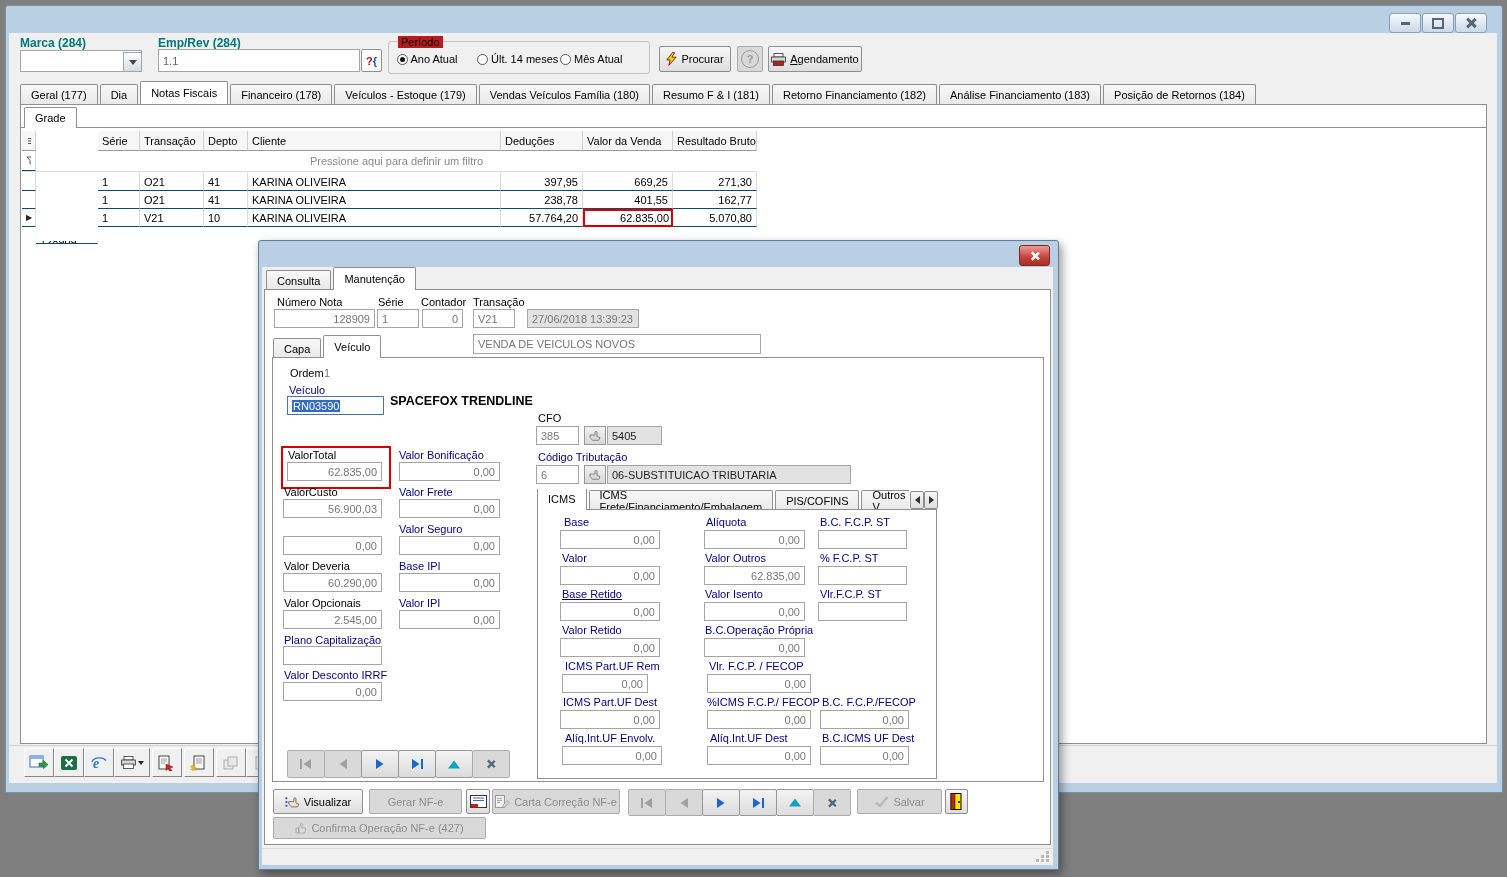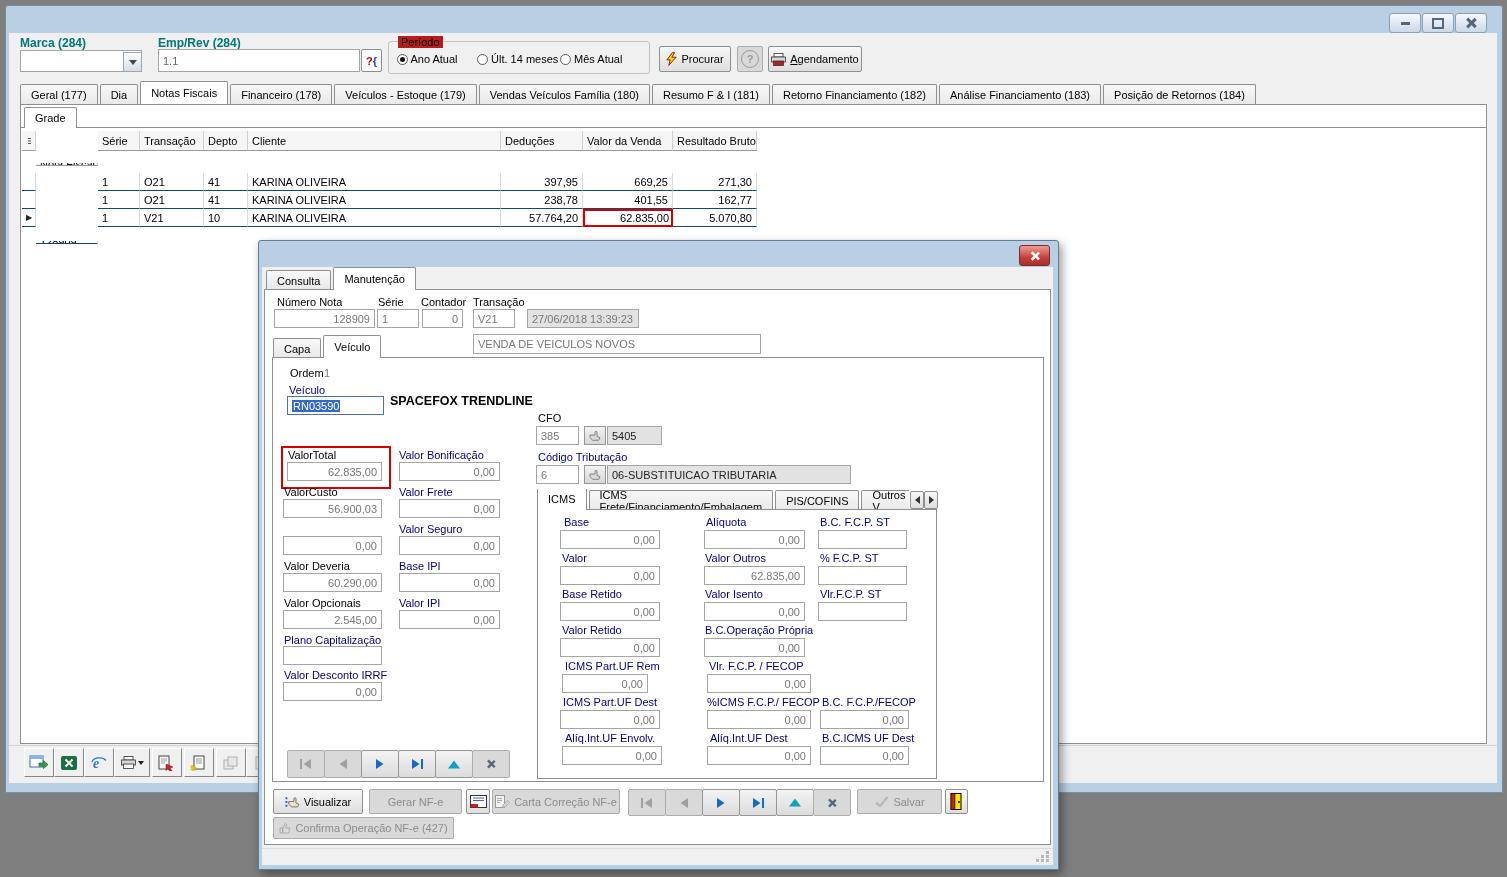--- a/index.html
+++ b/index.html
@@ -160,20 +160,28 @@
     <div class="gc c1">Nota Fiscal</div>
     <div class="gc c2">Série</div>
     <div class="gc c3">Transação</div>
     <div class="gc c4">Depto</div>
     <div class="gc c5">Cliente</div>
     <div class="gc c6">Deduções</div>
     <div class="gc c7">Valor da Venda</div>
     <div class="gc c8">Resultado Bruto</div>
   </div>
 
+  <div class="grow" style="left:22px;top:151px;height:20px;width:735px;border-bottom:1px solid #dadada;">
+    <div class="gc c0" style="height:20px;">
+        <svg width="10" height="10">
+          <path d="M1 1 h8 l-3 3.5 v4 l-2 -1 v-3 Z" fill="none" stroke="#555" stroke-width="1"></path>
+        </svg>
+      </div>
+    <div style="flex:1;display:flex;align-items:center;justify-content:center;color:#8a8a8a;">Pressione aqui para definir um filtro</div>
+  </div>
 
   <div class="grow" style="left:22px;top:173px;">
     <div class="gc c0"></div>
     <div class="gc c1">128911</div>
     <div class="gc c2">1</div>
     <div class="gc c3">O21</div>
     <div class="gc c4">41</div>
     <div class="gc c5">KARINA OLIVEIRA</div>
     <div class="gc c6 num">397,95</div>
     <div class="gc c7 num">669,25</div>
@@ -368,21 +376,21 @@
     </div>
   <div class="btn" style="left:924px;top:491px;width:14px;height:18px;padding:0;">
       <span style="width:0;height:0;border-top:4px solid transparent;border-bottom:4px solid transparent;border-left:5px solid #333;"></span>
     </div>
   <div class="panel" style="left:537px;top:509px;width:400px;height:270px;"></div>
 
   <div class="l b" style="left:564px;top:516px;">Base</div>
   <div class="f r" style="left:560px;top:530px;width:100px;">0,00</div>
   <div class="l b" style="left:562px;top:552px;">Valor</div>
   <div class="f r" style="left:560px;top:566px;width:100px;">0,00</div>
-  <div class="l b" style="left:562px;top:588px;">Base Retido</div>
+  <div class="l b" style="left:562px;top:588px;text-decoration:underline;">Base Retido</div>
   <div class="f r" style="left:560px;top:602px;width:100px;">0,00</div>
   <div class="l b" style="left:562px;top:624px;">Valor Retido</div>
   <div class="f r" style="left:560px;top:638px;width:100px;">0,00</div>
   <div class="l b" style="left:565px;top:660px;">ICMS Part.UF Rem</div>
   <div class="f r" style="left:562px;top:674px;width:86px;">0,00</div>
   <div class="l b" style="left:563px;top:696px;">ICMS Part.UF Dest</div>
   <div class="f r" style="left:560px;top:710px;width:100px;">0,00</div>
   <div class="l b" style="left:565px;top:732px;">Alíq.Int.UF Envolv.</div>
   <div class="f r" style="left:562px;top:746px;width:100px;">0,00</div>
 
@@ -506,21 +514,21 @@
       </svg>
     <span>Salvar</span>
   </div>
   <div class="btn" style="left:945px;top:789px;width:23px;height:25px;">
     <svg width="13" height="17">
         <rect x="1" y="0.5" width="10" height="16" fill="#ffe400" stroke="#000"></rect>
         <rect x="1" y="0.5" width="4" height="16" fill="#b32d00" stroke="#000" stroke-width="0.5"></rect>
         <circle cx="9" cy="9" r="1" fill="#000"></circle>
       </svg>
   </div>
-  <div class="btn dis" style="left:273px;top:817px;width:181px;height:22px;">
+  <div class="btn dis" style="left:273px;top:817px;width:213px;height:22px;">
     <svg width="12" height="12">
         <path d="M1 6 h2.5 v5 H1 Z M4 6 l2 -4.5 1.6 1 -1 3.5 h4.2 l-1.2 5 H4 Z" fill="#dcdcdc" stroke="#9a9a9a" stroke-width="0.7"></path>
       </svg>
     <span>Confirma Operação NF-e (427)</span>
   </div>
 
   <div style="position:absolute;left:262px;top:848px;width:791px;height:16px;background:#f0f0f0;border-top:1px solid #dcdcdc;"></div>
   <div class="grip" style="left:1036px;top:851px;">
     <i style="left:10px;top:8px;"></i>
       <i style="left:5px;top:8px;"></i>

